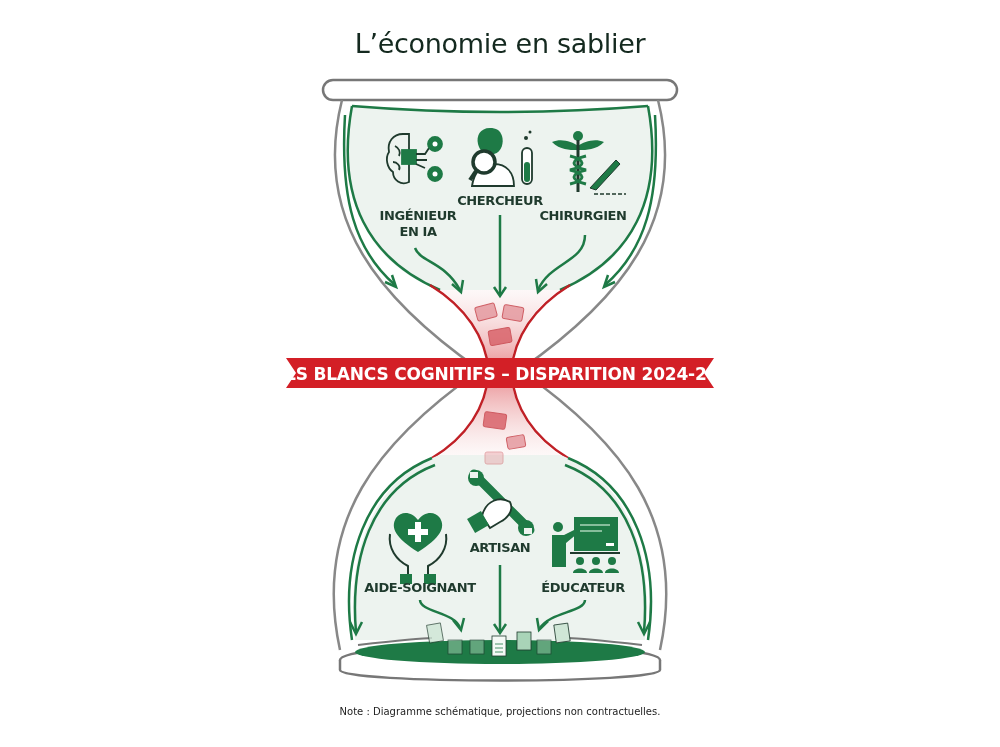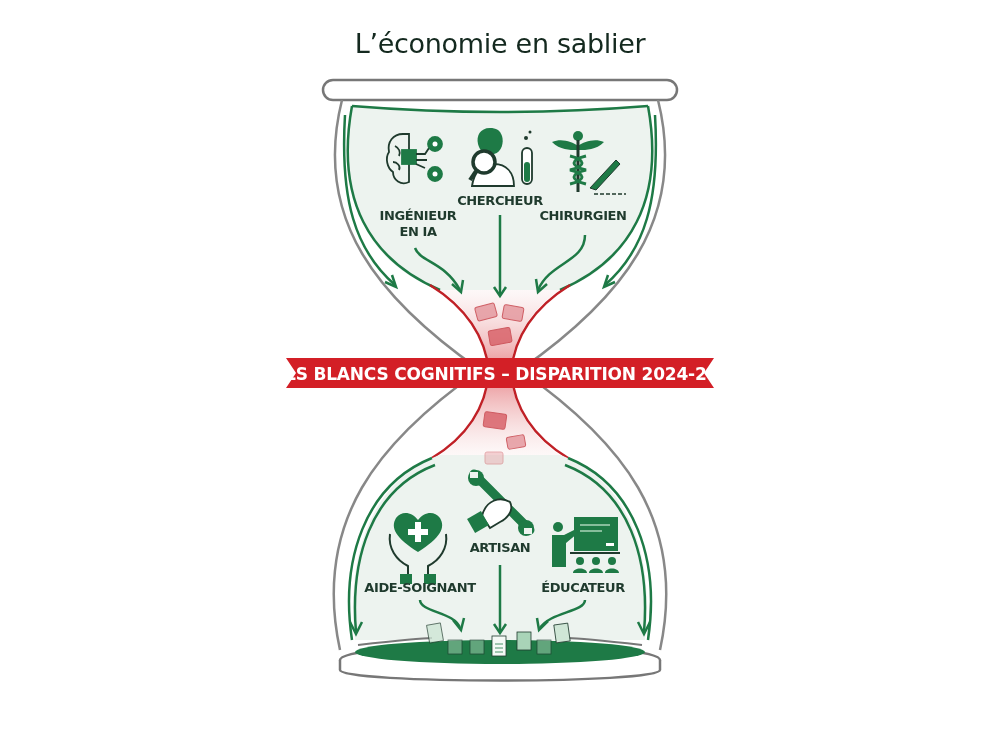--- a/index.html
+++ b/index.html
@@ -164,13 +164,14 @@
     <rect x="470" y="640" width="14" height="14" fill="#7fb894" opacity="0.7"></rect>
     <rect x="492" y="636" width="14" height="20" fill="#f4f9f5"></rect>
     <path d="M495,644 L503,644 M495,648 L503,648 M495,652 L503,652" stroke="#1e7a46"></path>
     <rect x="517" y="632" width="14" height="18" fill="#a9d4b8"></rect>
     <rect x="537" y="640" width="14" height="14" fill="#7fb894" opacity="0.7"></rect>
     <rect x="555" y="624" width="14" height="18" fill="#cfe6d6" transform="rotate(-8 562 633)"></rect>
   </g>
 </svg>
 
 <div class="note">
+  <div>Note : Diagramme schématique, projections non contractuelles.</div>
 </div>
 
 </body></html>

